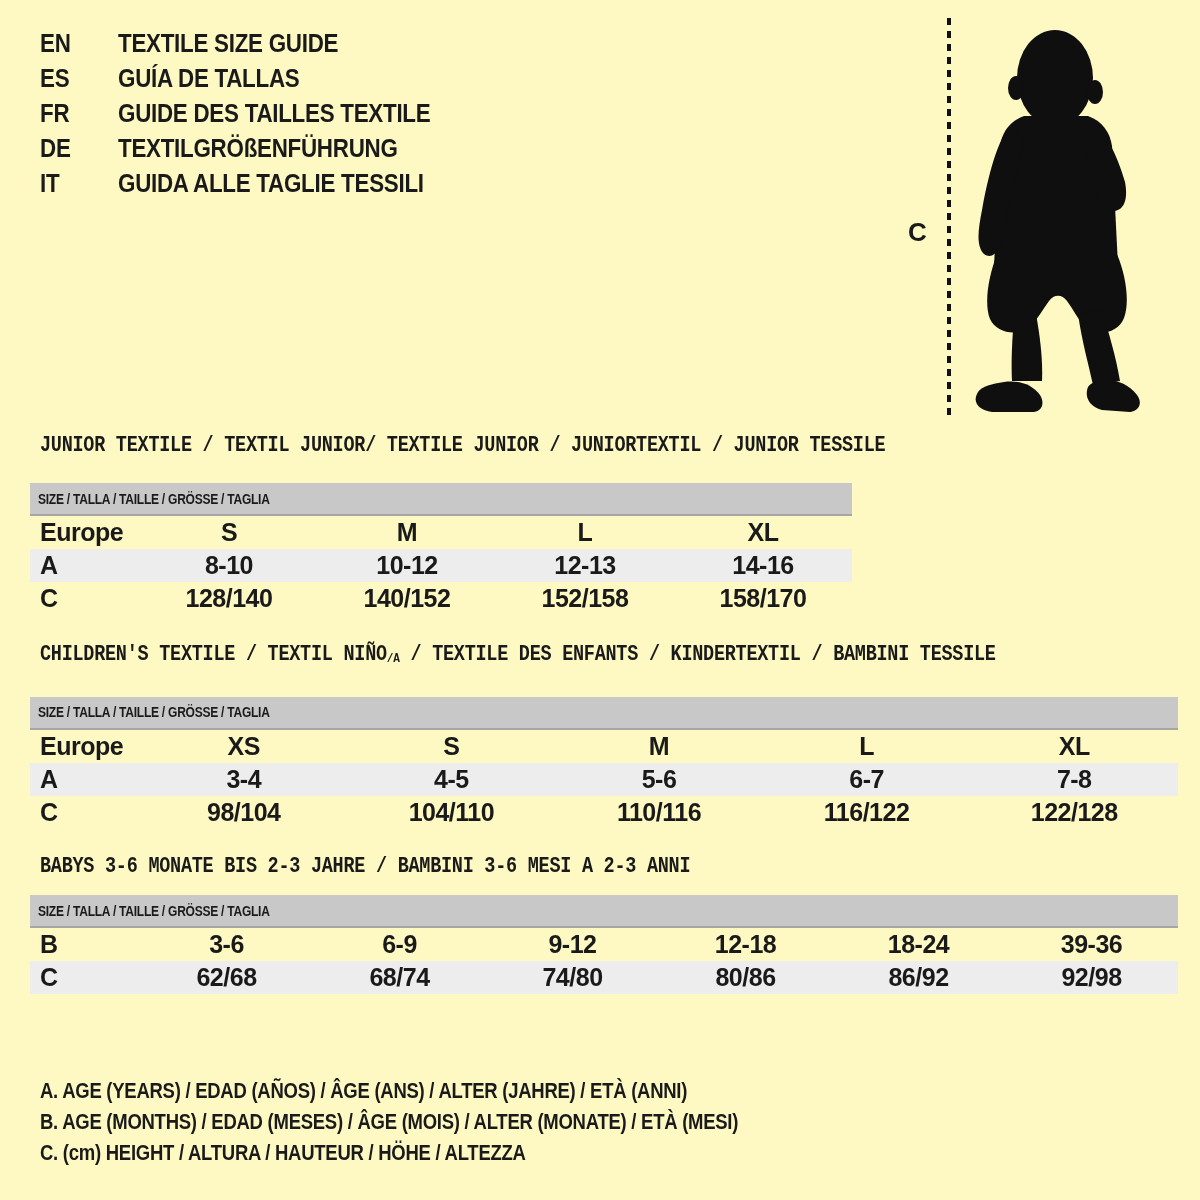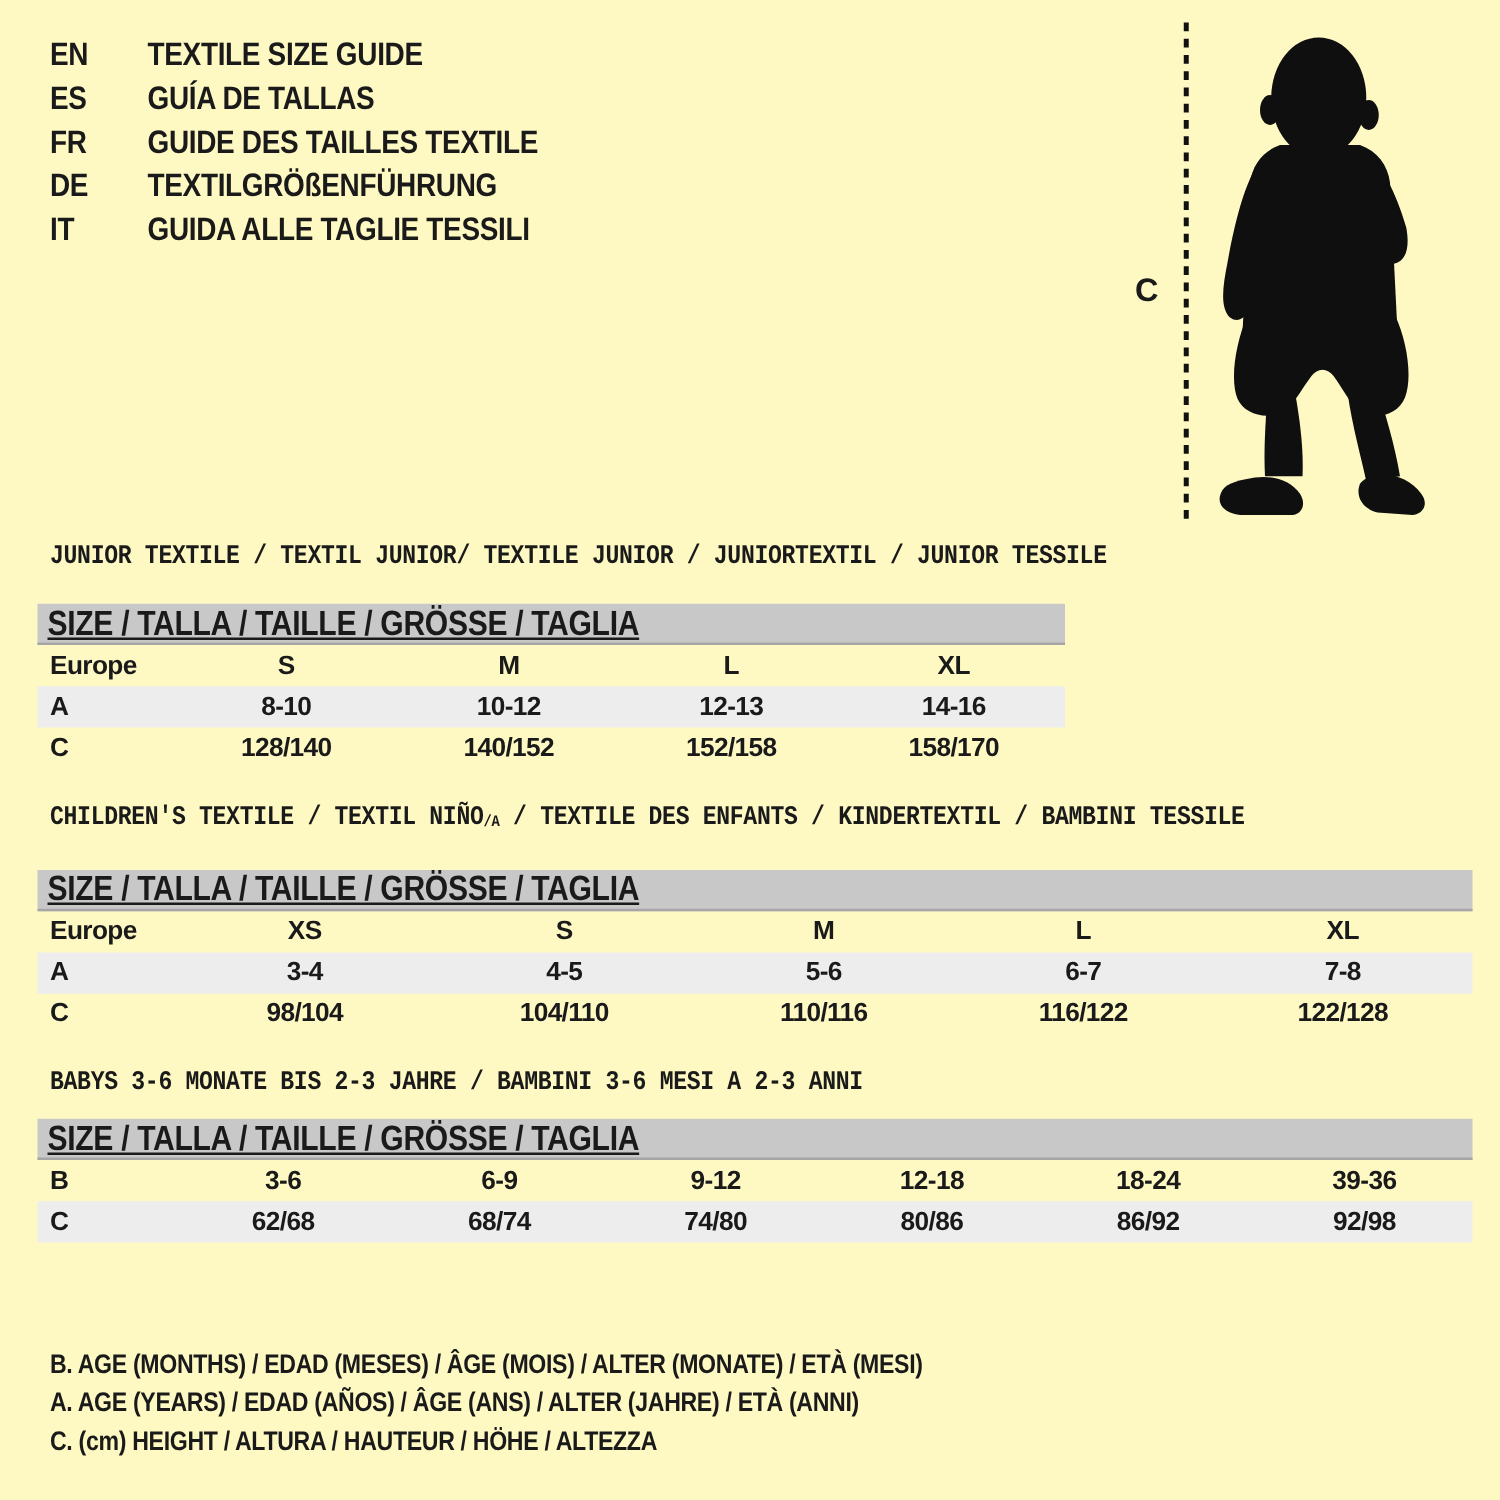--- a/index.html
+++ b/index.html
@@ -22,22 +22,22 @@
   .table-sec{position:absolute;left:30px;}
   .sec-junior{top:430px;width:822px;}
   .sec-children{top:639px;width:1148px;}
   .sec-babies{top:851px;width:1148px;}
   .sec-title{padding-left:10px;font-size:21.5px;line-height:30px;font-family:Liberation Mono, monospace;}
   .sub{font-size:.6em;vertical-align:-.12em;}
   .size-table{margin-top:23px;}
   .sec-babies .size-table{margin-top:14px;}
   .bar{height:33px;background:var(--bar,#c8c8c8);box-sizing:border-box;
     border-bottom:2px solid var(--bar_border,#a6a6a6);
-    display:flex;align-items:center;padding-left:8px;font-size:28px;text-decoration:underline;}
-  .trow{display:grid;height:33px;align-items:center;font-size:21px;letter-spacing:-.5px;}
+    display:flex;align-items:center;padding-left:8px;font-size:14px;}
+  .trow{display:grid;height:33px;align-items:center;font-size:25px;letter-spacing:-.5px;}
   .trow.stripe{background:var(--stripe,#ededed);}
   .cell.lab{padding-left:10px;text-align:left;}
   .cell.val{text-align:center;}
   
   .notes{position:absolute;left:40px;top:1076px;}
   .note-line{line-height:31px;font-size:21.5px;}
 </style>
 </head>
 <body>
 
@@ -179,18 +179,18 @@
             <span class="cell val">74/80</span>
             <span class="cell val">80/86</span>
             <span class="cell val">86/92</span>
             <span class="cell val">92/98</span>
           </div>
         </div>
       </section>
     </div>
 
   <div class="notes" id="notes">
+      <div class="note-line"><span class="condense">A. AGE (YEARS) / EDAD (AÑOS) / ÂGE (ANS) / ALTER (JAHRE) / ETÀ (ANNI)</span></div>
       <div class="note-line"><span class="condense">B. AGE (MONTHS) / EDAD (MESES) / ÂGE (MOIS) / ALTER (MONATE) / ETÀ (MESI)</span></div>
-      <div class="note-line"><span class="condense">A. AGE (YEARS) / EDAD (AÑOS) / ÂGE (ANS) / ALTER (JAHRE) / ETÀ (ANNI)</span></div>
       <div class="note-line"><span class="condense">C. (cm) HEIGHT / ALTURA / HAUTEUR / HÖHE / ALTEZZA</span></div>
     </div>
 
 </div>
 
 </body></html>

